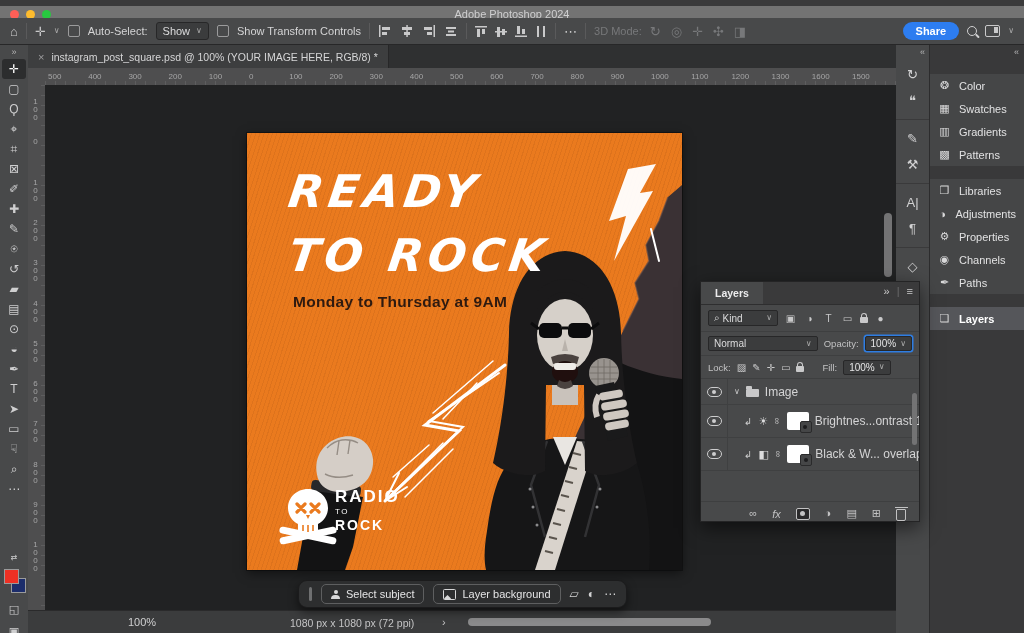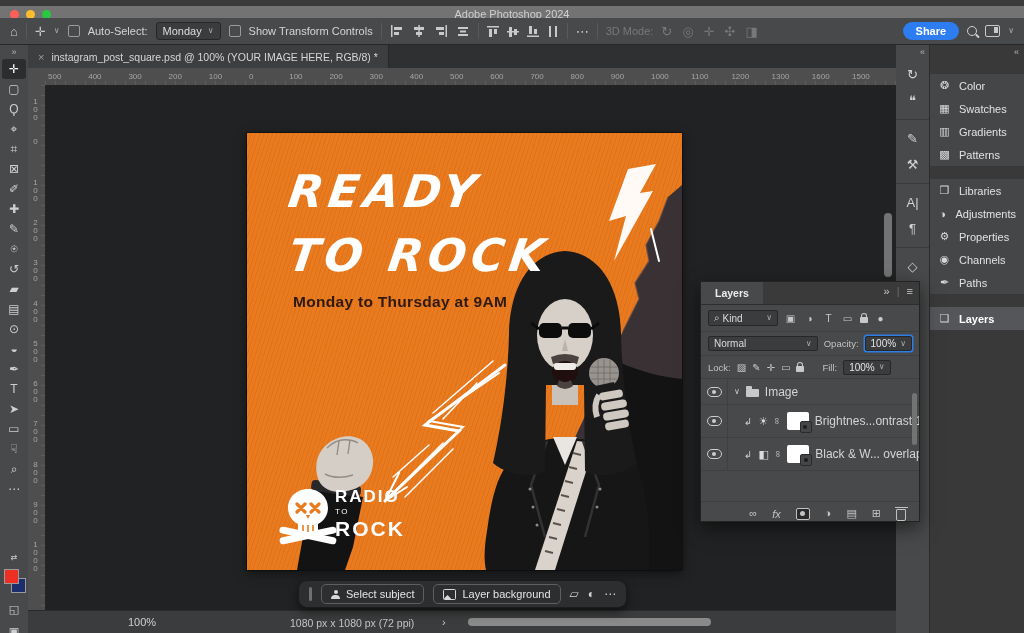--- a/index.html
+++ b/index.html
@@ -65,21 +65,21 @@
            box-shadow:0 0 0 1px rgba(0,0,0,.35),0 3px 10px rgba(0,0,0,.5);overflow:hidden;}
   #artwork svg{position:absolute;left:0;top:0;}
   .hl{position:absolute;left:42px;color:#fff;font-family:"DejaVu Sans",sans-serif;font-weight:bold;
       font-style:italic;font-size:45px;letter-spacing:5px;transform:skewX(-8deg);line-height:1;white-space:nowrap;}
   #headline1{top:36px;}
   #headline2{top:100px;}
   #subheadline{position:absolute;left:46px;top:160px;color:#2e1a10;font-size:15.5px;font-weight:bold;letter-spacing:.3px;}
   #logo-text{position:absolute;left:88px;top:355px;color:#fff;line-height:1;}
   #logo-text .l1{font-size:17px;font-weight:bold;letter-spacing:2px;}
   #logo-text .l2{font-size:8px;letter-spacing:1.5px;margin:3px 0 2px;}
-  #logo-text .l3{font-size:21px;font-weight:bold;letter-spacing:2px;text-align:right;}
+  #logo-text .l3{font-size:14px;font-weight:bold;letter-spacing:2px;}
   
   #rail{position:absolute;left:896px;top:45px;width:128px;height:588px;background:#39393a;}
   #rail-strip{position:absolute;left:0;top:0;width:33px;height:588px;background:#48494a;border-right:1px solid #2c2c2d;}
   #rail-strip .coll{position:absolute;right:4px;top:2px;font-size:9px;color:#b5b5b6;}
   .strip-ic{width:33px;height:26px;display:flex;align-items:center;justify-content:center;font-size:13px;color:#d2d2d3;}
   .strip-div{height:6px;border-bottom:1px solid #3a3a3b;margin-bottom:5px;}
   #rail-col{position:absolute;left:34px;top:0;width:94px;height:588px;}
   #rail-col .coll{position:absolute;right:5px;top:2px;font-size:9px;color:#b5b5b6;}
   .railgroup{background:#454647;margin-top:13px;}
   .railrow{display:flex;align-items:center;gap:8px;height:23px;padding:0 8px;}
@@ -176,21 +176,21 @@
   </div>
 
   <div id="optionsbar">
     <span class="obar-ic">⌂</span>
     <span class="obar-div"></span>
     <span class="obar-ic">✛</span>
     <span class="chev">∨</span>
     <span class="cbx"></span>
     <span class="oblabel">Auto-Select:</span>
     <span class="dd">
-      <span>Monday</span>
+      <span>Show</span>
       <span class="chev">∨</span>
     </span>
     <span class="cbx"></span>
     <span class="oblabel">Show Transform Controls</span>
     <span class="obar-div"></span>
 
     <svg class="alnsvg" width="14" height="12">
         <rect x="1" y="0" width="1.5" height="12" fill="#c9c9ca"></rect>
         <rect x="4" y="2" width="8" height="3" fill="#c9c9ca"></rect>
         <rect x="4" y="7" width="5" height="3" fill="#c9c9ca"></rect>

